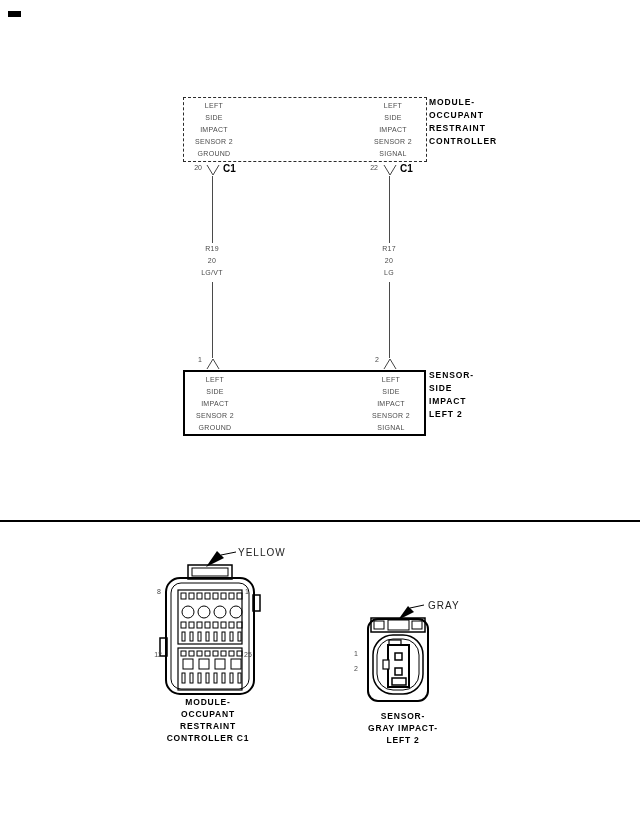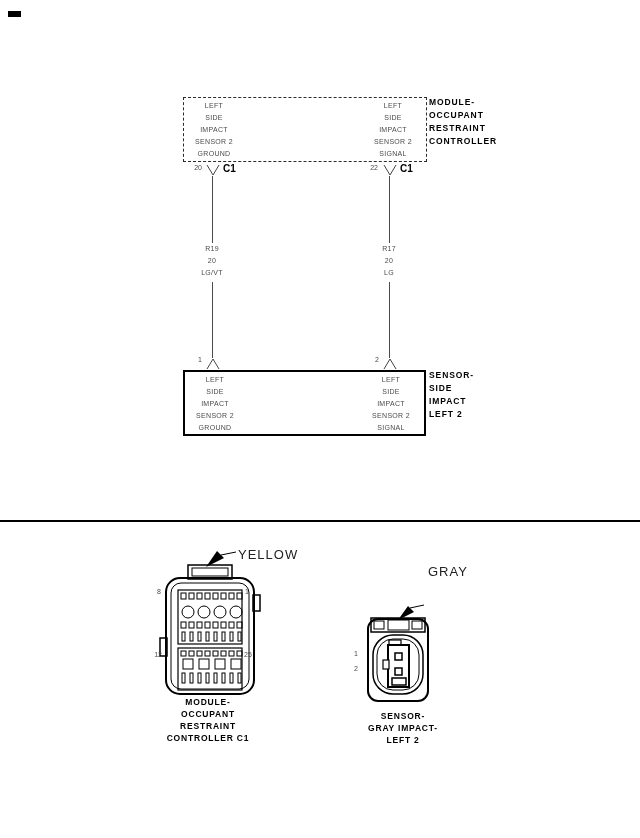--- a/index.html
+++ b/index.html
@@ -10,21 +10,21 @@
   .lbl{font-size:7px;line-height:12px;color:#4a4a4a;text-align:center;letter-spacing:.3px;}
   .boldname{font-size:8.5px;font-weight:bold;line-height:13px;letter-spacing:.9px;color:#000;white-space:nowrap;}
   .boldcap{font-size:8.5px;font-weight:bold;line-height:12px;letter-spacing:.8px;color:#000;text-align:center;}
   .pinnum{font-size:7px;color:#4a4a4a;text-align:right;}
   .pinconn{font-size:10px;font-weight:bold;color:#000;}
   .wire{position:absolute;width:1px;background:#4a4a4a;}
   .dashedbox{border:1px dashed #2b2b2b;}
   .solidbox{border:2px solid #000;}
   .divider{background:#000;}
   .cornermark{background:#000;}
-  .colorlbl{font-size:13px;letter-spacing:1px;color:#222;}
+  .colorlbl{font-size:10px;letter-spacing:1px;color:#222;}
   .docid{font-size:6px;font-weight:bold;color:#000;letter-spacing:.2px;}
 </style>
 </head>
 <body>
 
 <div class="page">
 
   <div class="abs cornermark" style="left:8px;top:11px;width:13px;height:6px;"></div>
 
   <div class="abs dashedbox" style="left:183px;top:97px;width:242px;height:63px;"></div>
@@ -206,21 +206,21 @@
     <rect x="18" y="37" width="50" height="59" rx="20" fill="none" stroke="#000" stroke-width="1.5"></rect>
     <rect x="22" y="41" width="42" height="51" rx="16" fill="none" stroke="#000" stroke-width="1"></rect>
     <rect x="34" y="42" width="12" height="5" fill="none" stroke="#000" stroke-width="1.2"></rect>
     <rect x="33" y="47" width="21" height="42" fill="none" stroke="#000" stroke-width="2"></rect>
     <rect x="40" y="55" width="7" height="7" fill="none" stroke="#000" stroke-width="1.5"></rect>
     <rect x="40" y="70" width="7" height="7" fill="none" stroke="#000" stroke-width="1.5"></rect>
     <rect x="37" y="80" width="14" height="7" fill="none" stroke="#000" stroke-width="1.5"></rect>
     <rect x="28" y="62" width="6" height="9" fill="#fff" stroke="#000" stroke-width="1.2"></rect>
   </svg>
 
-  <div class="abs colorlbl" style="left:428px;top:564px;">GRAY</div>
+  <div class="abs colorlbl" style="left:428px;top:600px;">GRAY</div>
   <div class="abs pinnum" style="left:350px;top:650px;width:8px;">1</div>
   <div class="abs pinnum" style="left:350px;top:665px;width:8px;">2</div>
 
   <div class="abs stack boldcap" style="left:353px;top:710px;width:100px;">
     <span>SENSOR-</span>
     <span>GRAY IMPACT-</span>
     <span>LEFT 2</span>
   </div>
 
   <div class="abs docid" style="left:596px;top:822px;">8133a81b</div>

